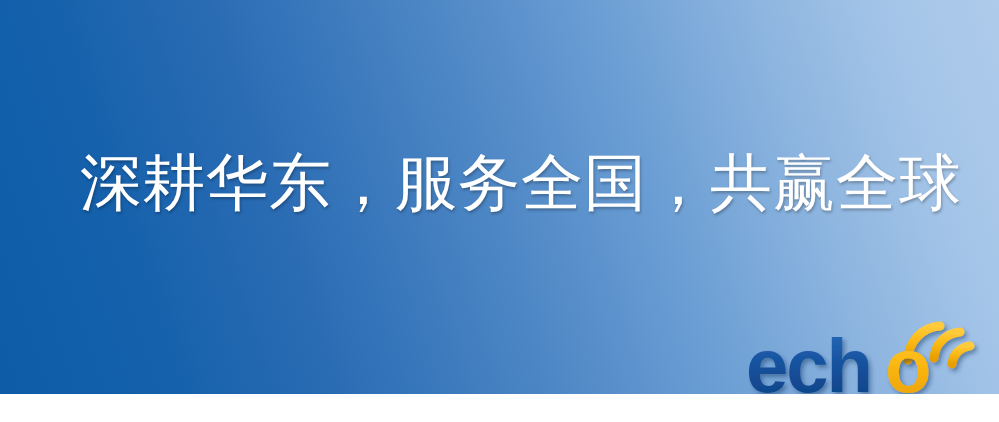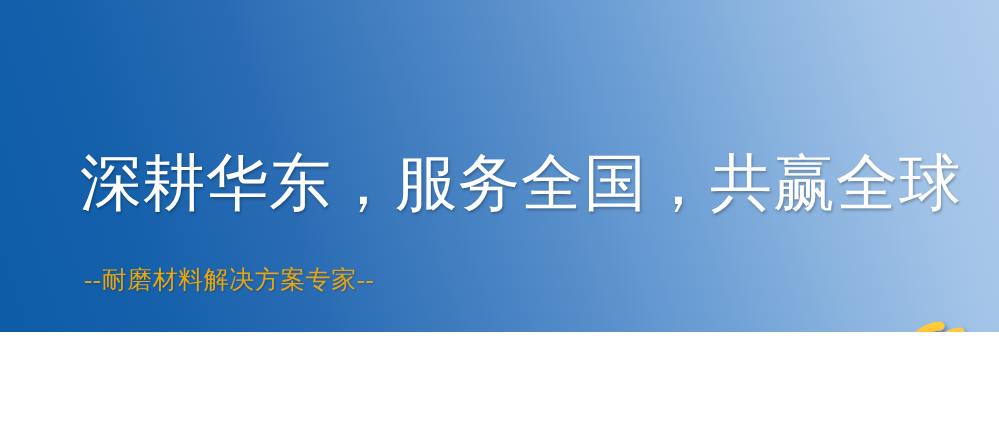--- a/index.html
+++ b/index.html
@@ -3,21 +3,21 @@
 <meta charset="utf-8">
 <style>
   html, body {
     margin: 0;
     padding: 0;
     background: #ffffff;
   }
   #banner {
     position: relative;
     width: 999px;
-    height: 332px;
+    height: 394px;
     overflow: hidden;
     font-family: "Liberation Sans", sans-serif;
     
     background-color: #1c62ad;
     background-image: linear-gradient(72deg,
         #0e5ba8 0%,
         #1460ab 14%,
         #2a6cb4 30%,
         #4b85c4 48%,
         #6b9ed4 64%,
@@ -76,21 +76,20 @@
     font-weight: bold;
   }
 </style>
 </head>
 <body>
 
 <div id="banner">
 
   <h1 id="headline">深耕华东，服务全国，共赢全球</h1>
 
-  <p id="subtitle">--耐磨材料解决方案专家--</p>
 
   <div id="logo">
     <svg viewBox="0 0 251 126" xmlns="http://www.w3.org/2000/svg" aria-hidden="true">
       <defs>
         <linearGradient id="blueGrad" x1="0" y1="0" x2="0" y2="1">
           <stop offset="0%" stop-color="#2b6fc0"></stop>
           <stop offset="45%" stop-color="#17539f"></stop>
           <stop offset="100%" stop-color="#0d3f82"></stop>
         </linearGradient>
         <linearGradient id="yellowGrad" x1="0" y1="0" x2="0" y2="1">

